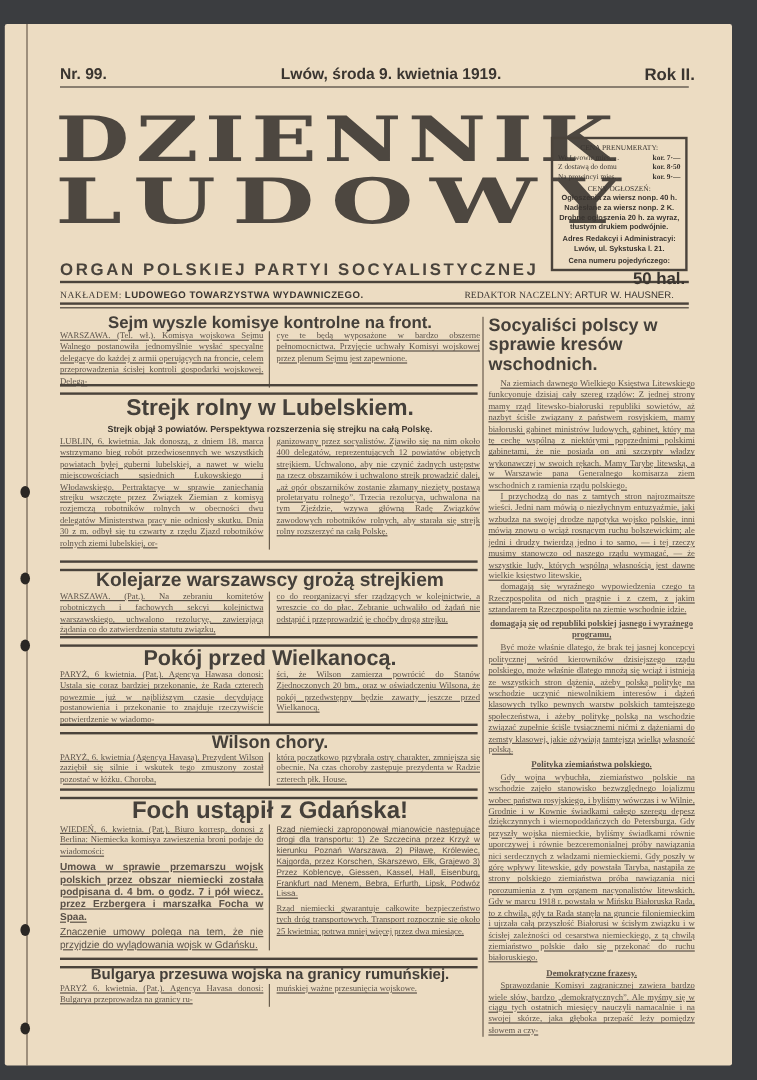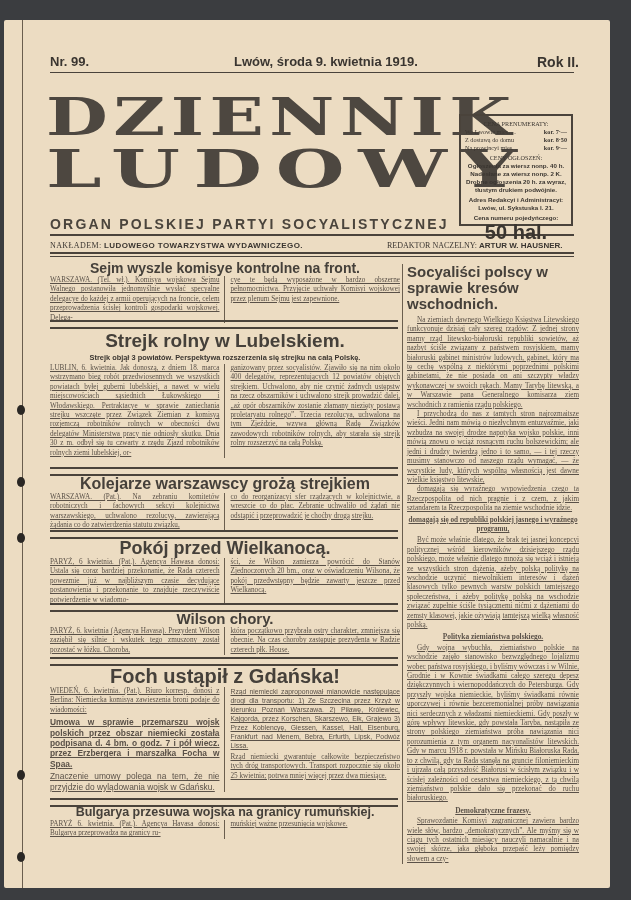--- a/index.html
+++ b/index.html
@@ -15,25 +15,25 @@
   .dateline { left:230px; top:34px; font-size:13px; font-weight:bold; }
   .year { left:533px; top:34px; font-size:14px; font-weight:bold; }
   .title1, .title2 { left:42px; font-family:"DejaVu Serif", serif; font-weight:bold; color:#4d4740;
           letter-spacing:4px; transform-origin:left top; }
   .title1 { top:66px; font-size:52px; transform:scaleX(1.37); }
   .title2 { top:118px; font-size:52px; transform:scaleX(1.52); letter-spacing:9px; }
   .organ { left:46px; top:196px; font-size:14px; font-weight:bold; letter-spacing:2.2px; color:#4a443c; }
   .pub { left:46px; top:221px; font-size:8px; letter-spacing:.4px; }
   .pub b { font-family:"Liberation Sans", sans-serif; font-weight:bold; }
   .ed { left:383px; top:221px; font-size:8px; }
-  .ed b { font-family:"Liberation Sans", sans-serif; font-weight:bold; }
+  .ed b { font-family:"Liberation Sans", sans-serif; font-weight:normal; }
   .pricebox { left:455px; top:94px; width:114px; height:112px; border:2px solid #4a433b; font-size:6.2px;
           text-align:center; line-height:8px; padding-top:4px; box-sizing:border-box; }
   .pricebox .row { display:flex; justify-content:space-between; padding:0 4px; }
-  .pricebox .big { font-family:"Liberation Sans", sans-serif; font-weight:bold; font-size:20px; line-height:20px; }
+  .pricebox .big { font-family:"Liberation Sans", sans-serif; font-weight:bold; font-size:14px; line-height:20px;text-align:right; }
   .head { font-family:"Liberation Sans", sans-serif; font-weight:bold; text-align:center; color:#45403a; }
   .body { font-size:7.2px; line-height:9.4px; text-align:justify; color:#5a5148;text-decoration:underline; }
   .col2 { display:flex; gap:6px; }
   .col2 > div { flex:1; }
   .col2 > div:first-child { border-right:1px solid #6a5e4e; padding-right:4px; }
   .dbl { height:5px; border-top:2px solid #4a433b; border-bottom:2px solid #4a433b; position:absolute; }
   .art { position:absolute; left:46px; width:350px; }
   .right { position:absolute; left:398px; top:244px; width:172px; border-left:1px solid #6a5e4e; padding-left:4px; }
   .right .head { text-align:left; font-size:15px; line-height:16px; }
   .sub { text-align:center; font-size:7.4px; font-weight:bold; margin:2px 0; }

